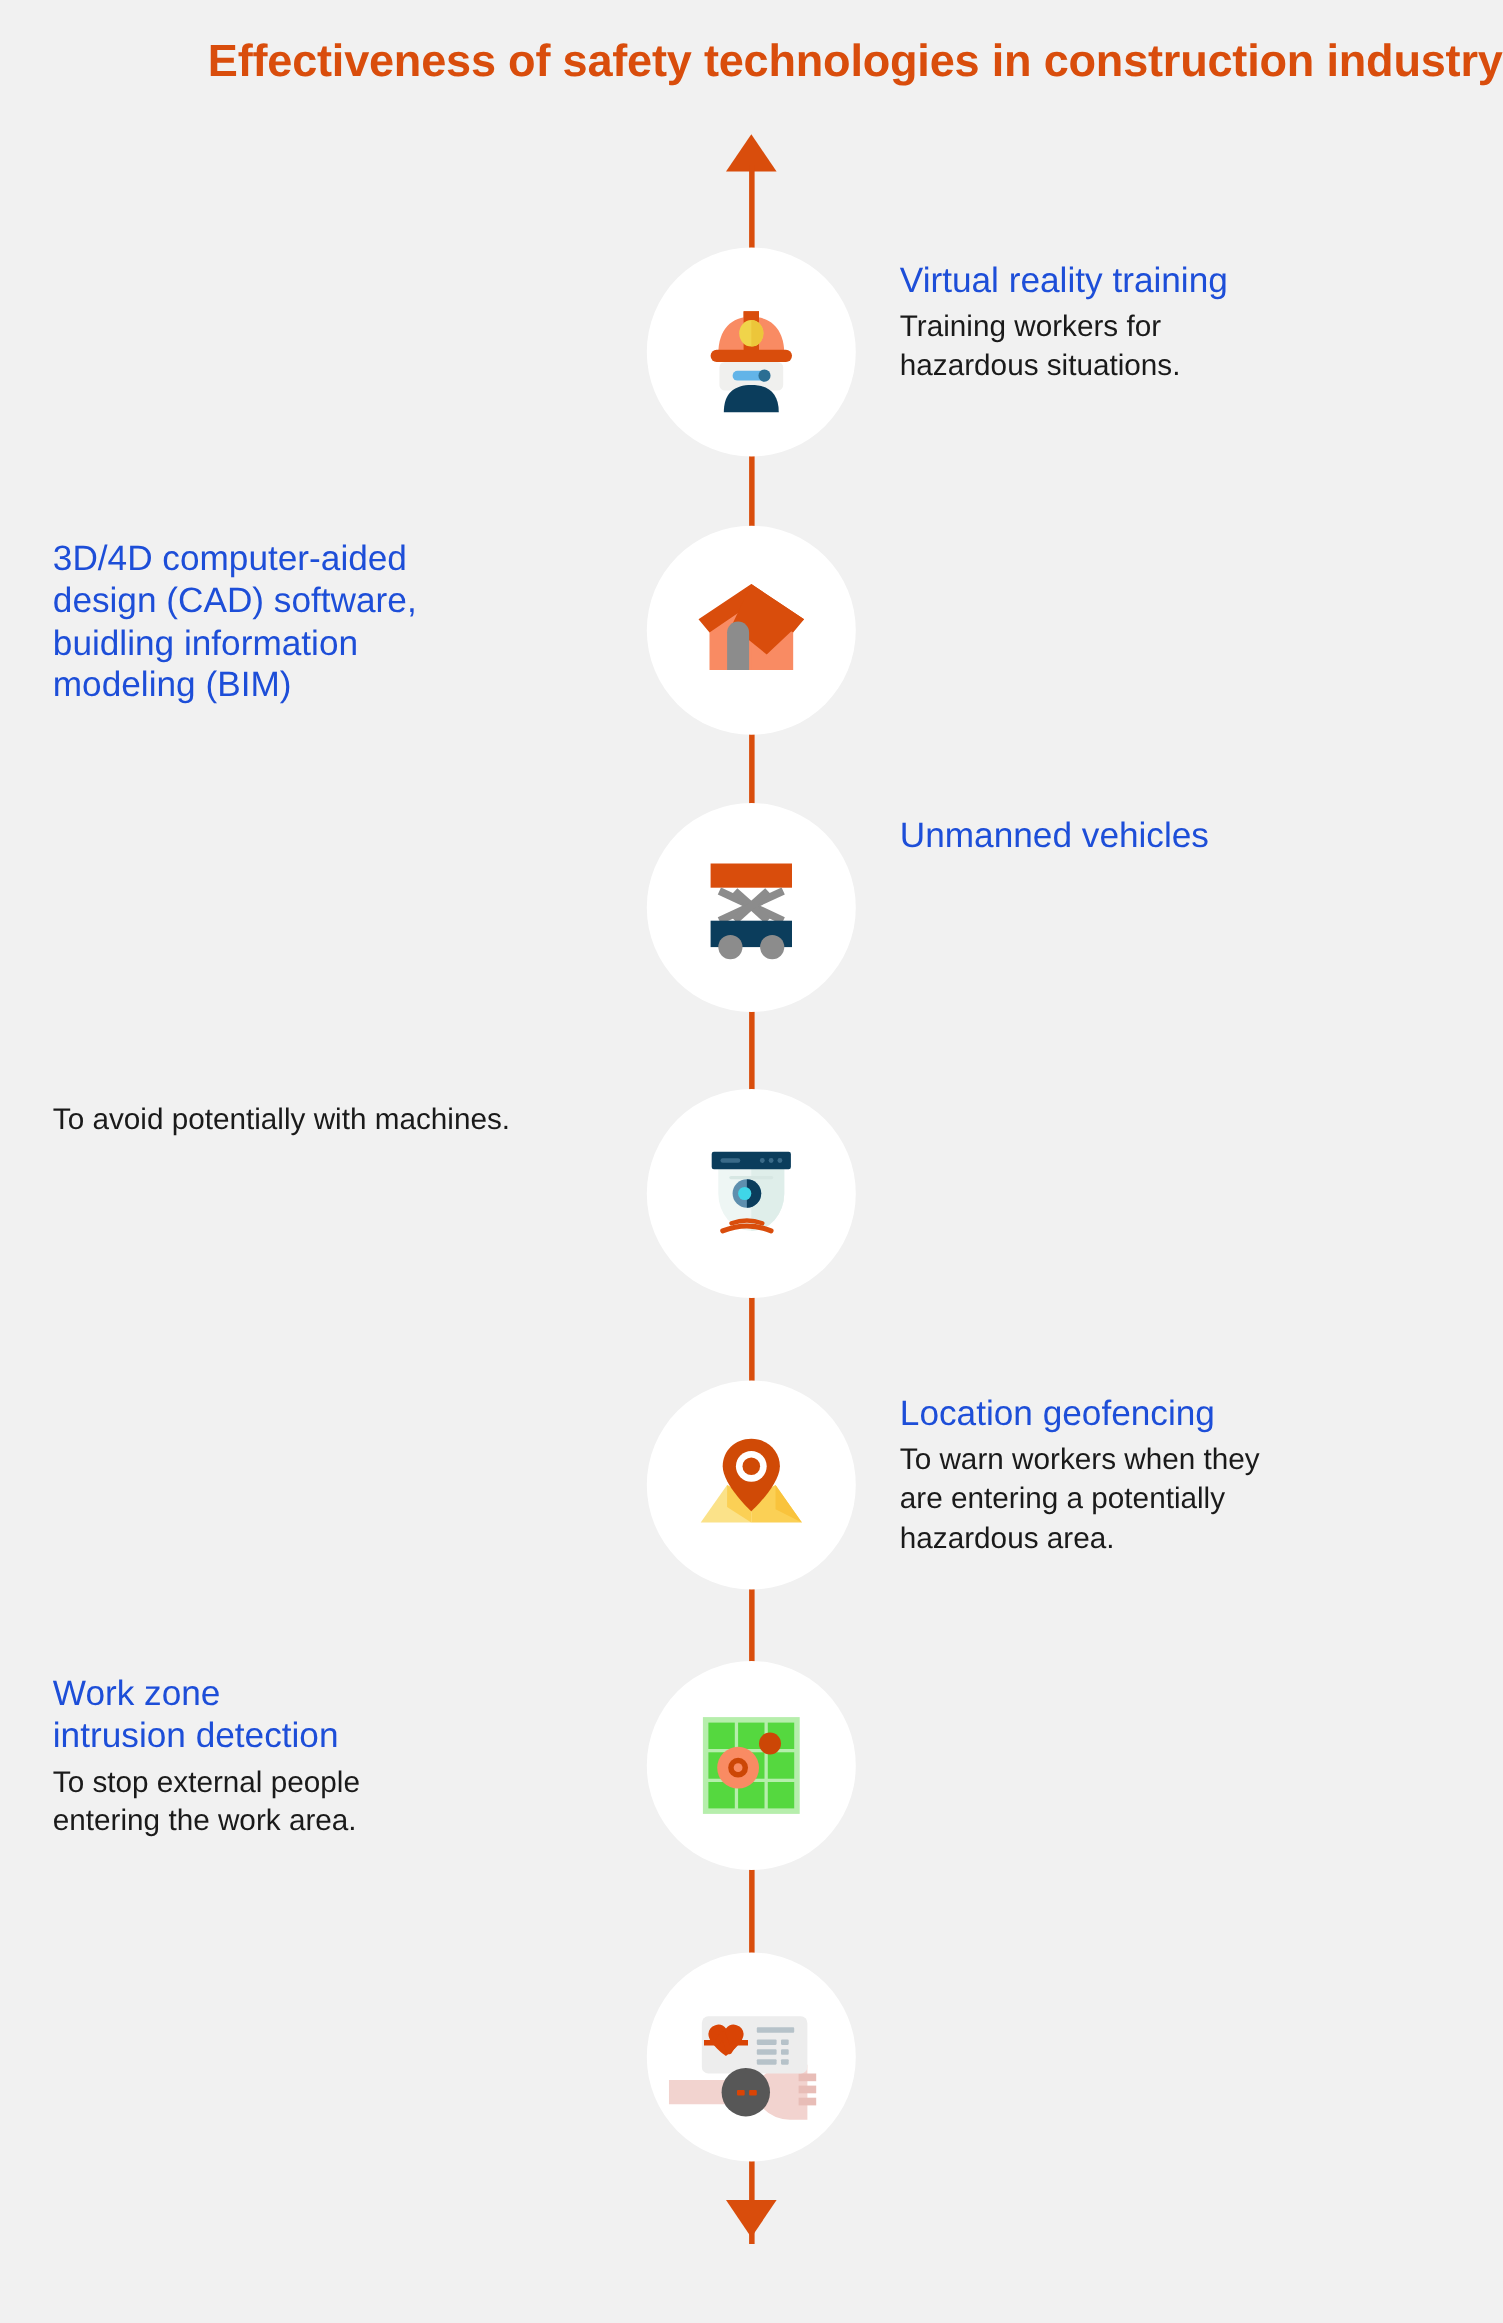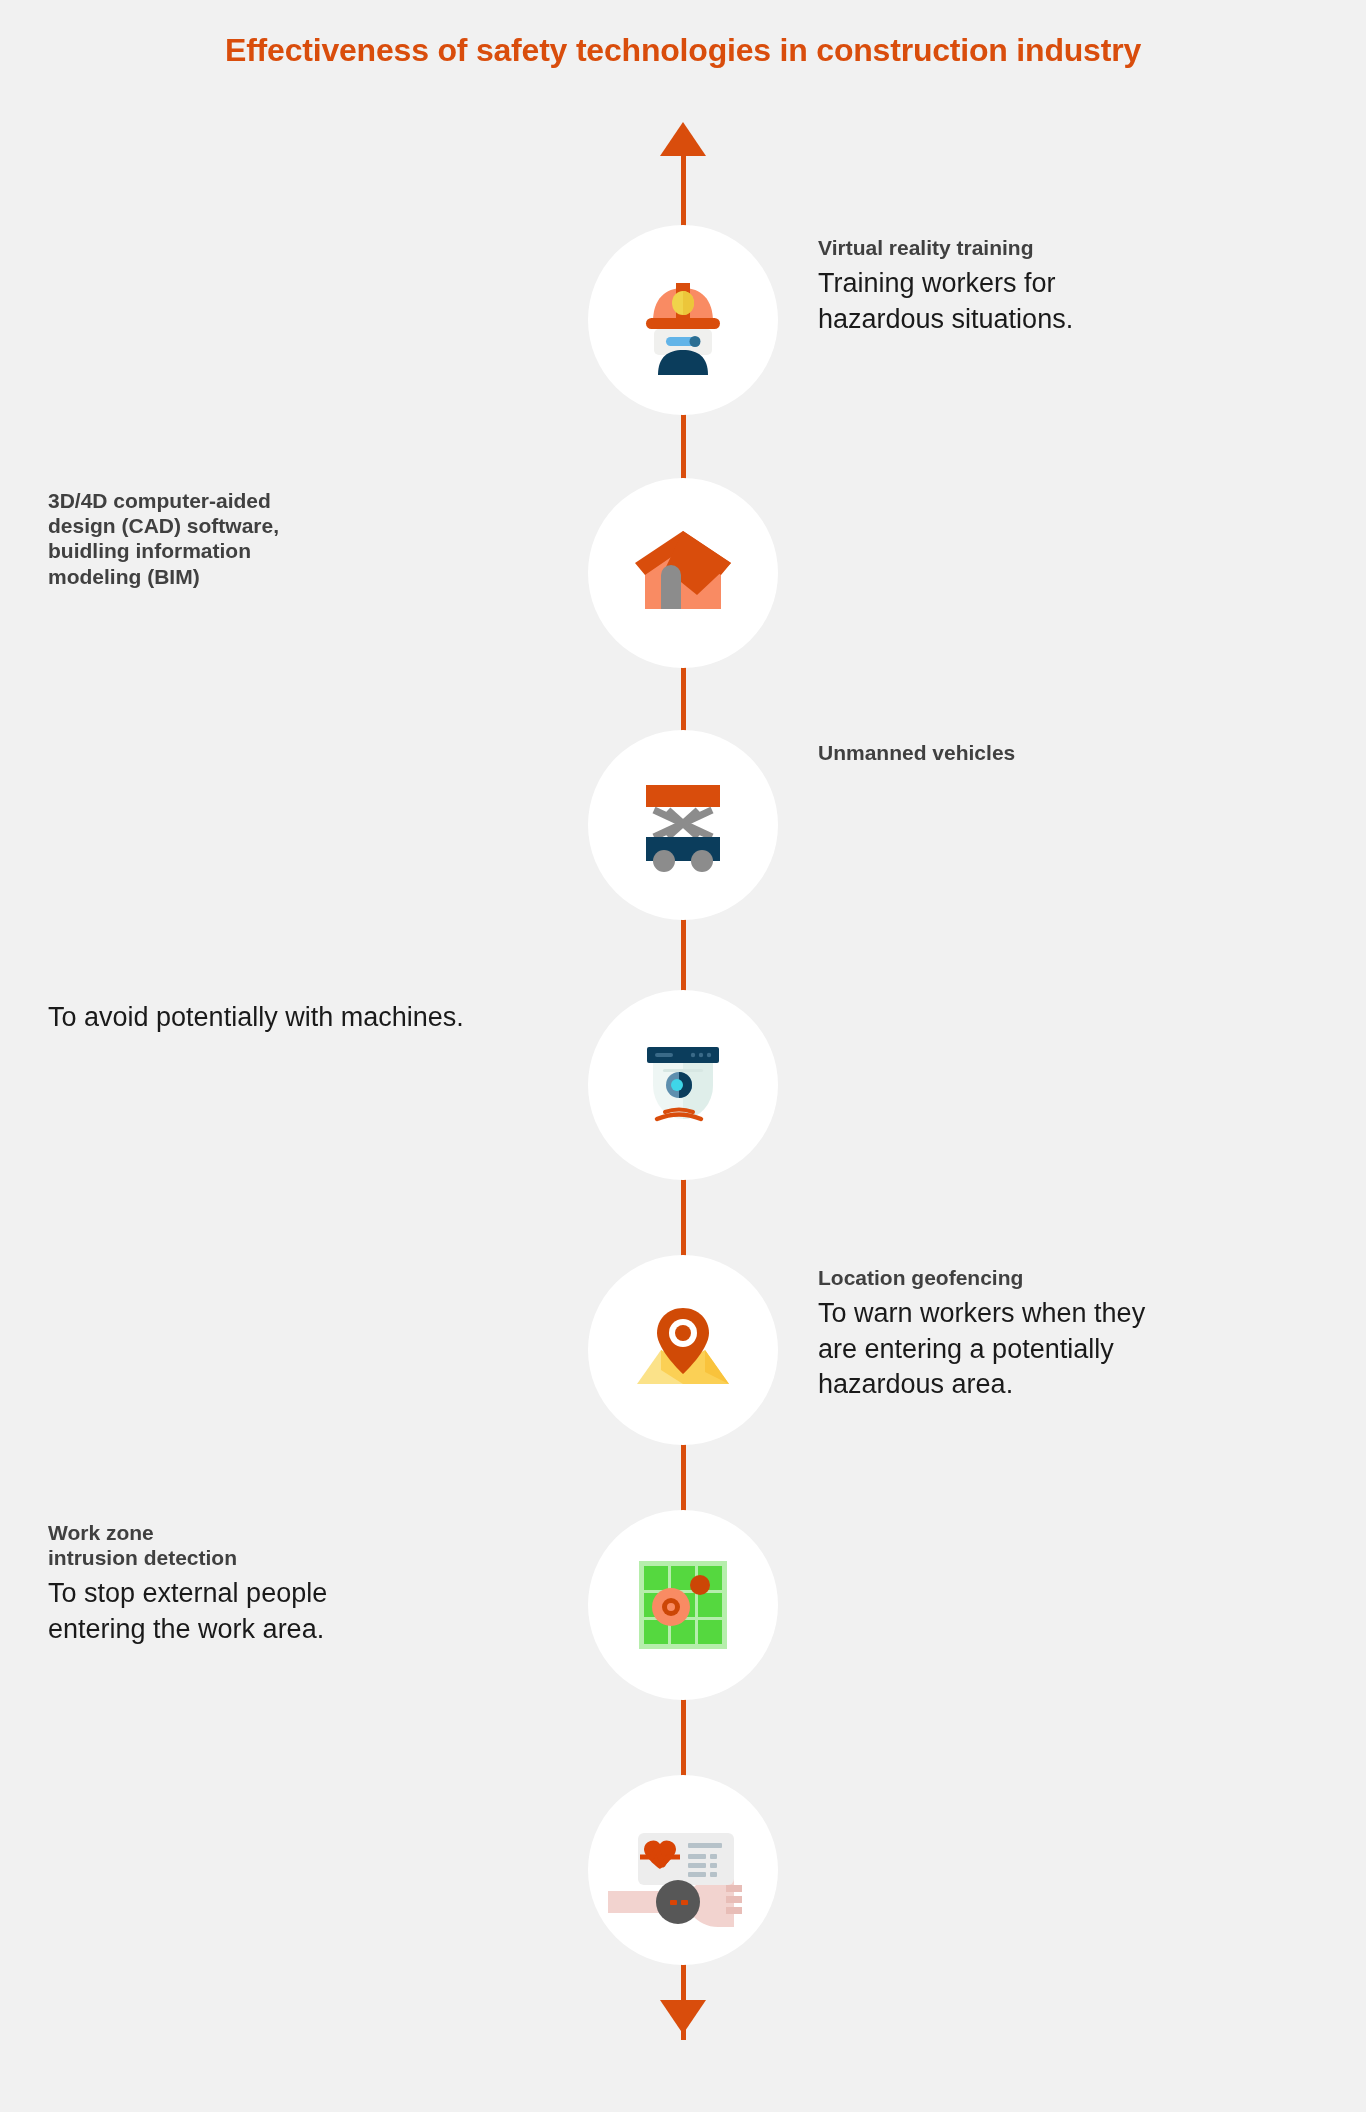--- a/index.html
+++ b/index.html
@@ -14,22 +14,22 @@
     position: relative;
     overflow: hidden;
   }
 
   
   .title {
     position: absolute;
     top: 32px;
     left: 0;
     width: 1366px;
-    text-align: center;
-    font-size: 32px;
+    text-align: right;
+    font-size: 41px;
     font-weight: bold;
     color: #d94d0c;
     letter-spacing: -0.2px;
   }
 
   
   .spine {
     position: absolute;
     left: 681px;
     top: 150px;
@@ -87,23 +87,23 @@
     text-align: left;
   }
   .text-left {
     position: absolute;
     right: 798px;
     top: 10px;
     width: 520px;
     text-align: left;
   }
   .headline {
-    font-size: 21px;
-    font-weight: bold;
-    color: #404040;
+    font-size: 32px;
+    font-weight: normal;
+    color: #1d4ed8;
     line-height: 1.2;
     margin: 0 0 6px 0;
     white-space: pre-line;
   }
   .sub {
     font-size: 27px;
     font-weight: normal;
     color: #1a1a1a;
     line-height: 1.32;
     margin: 0;

